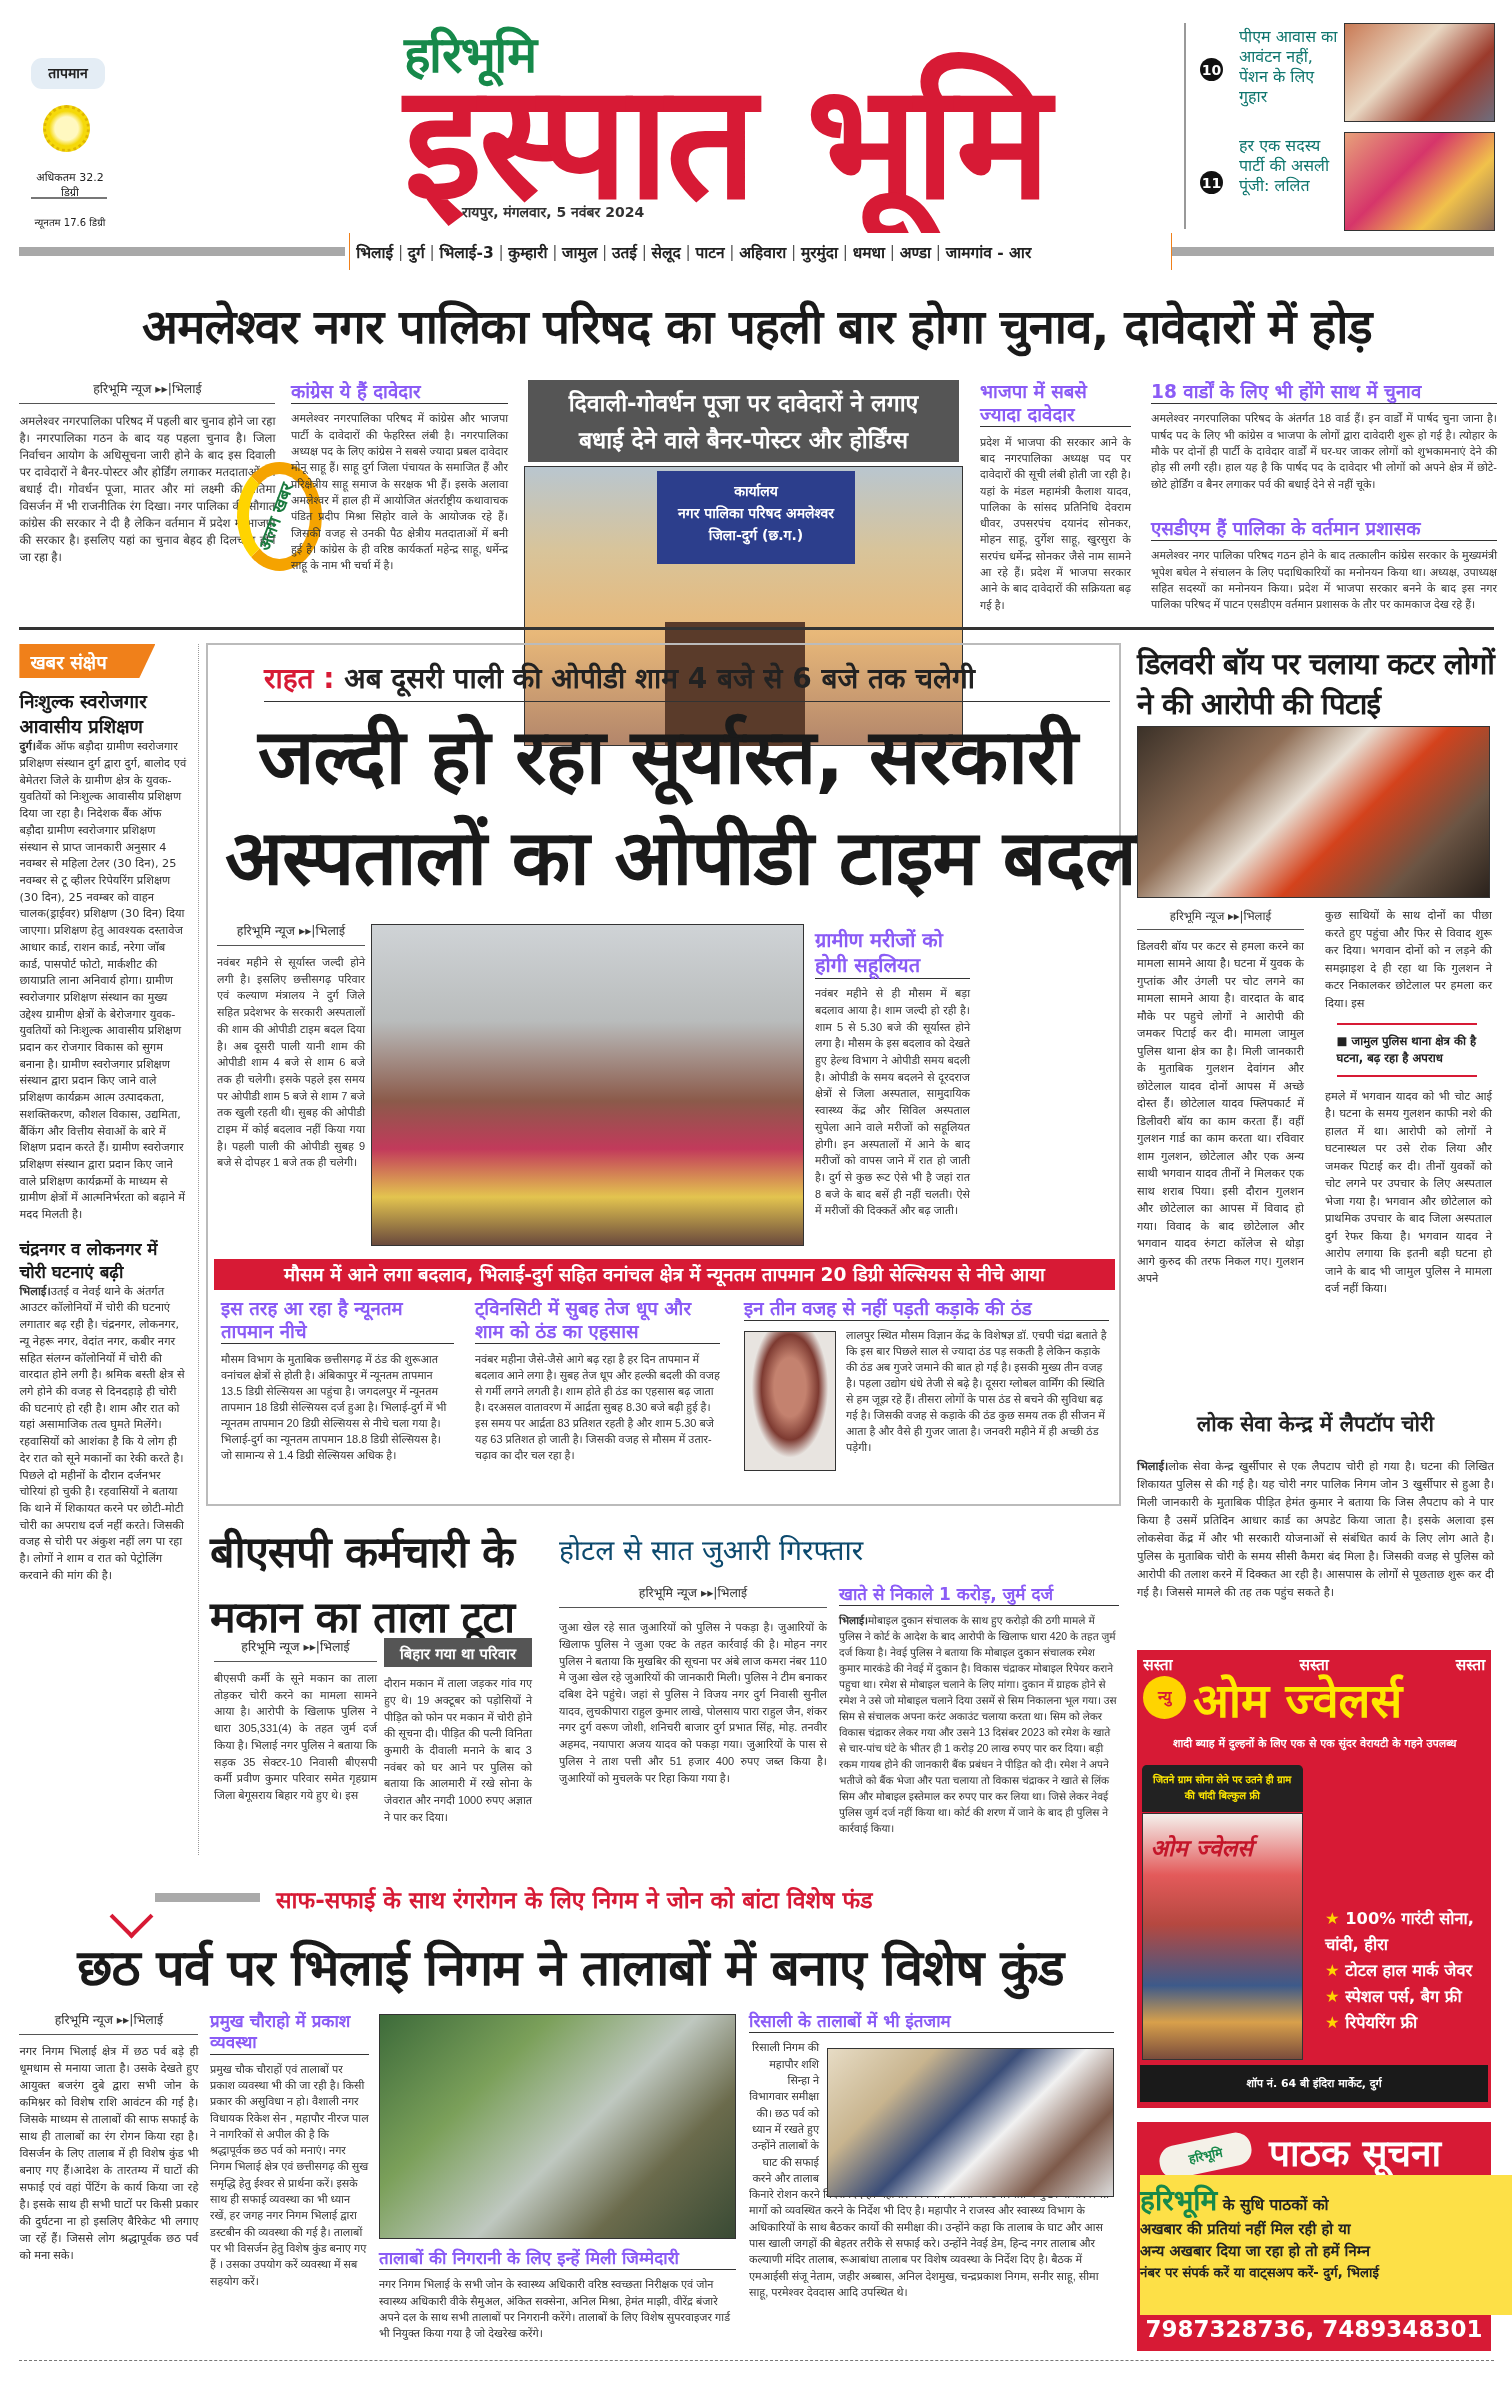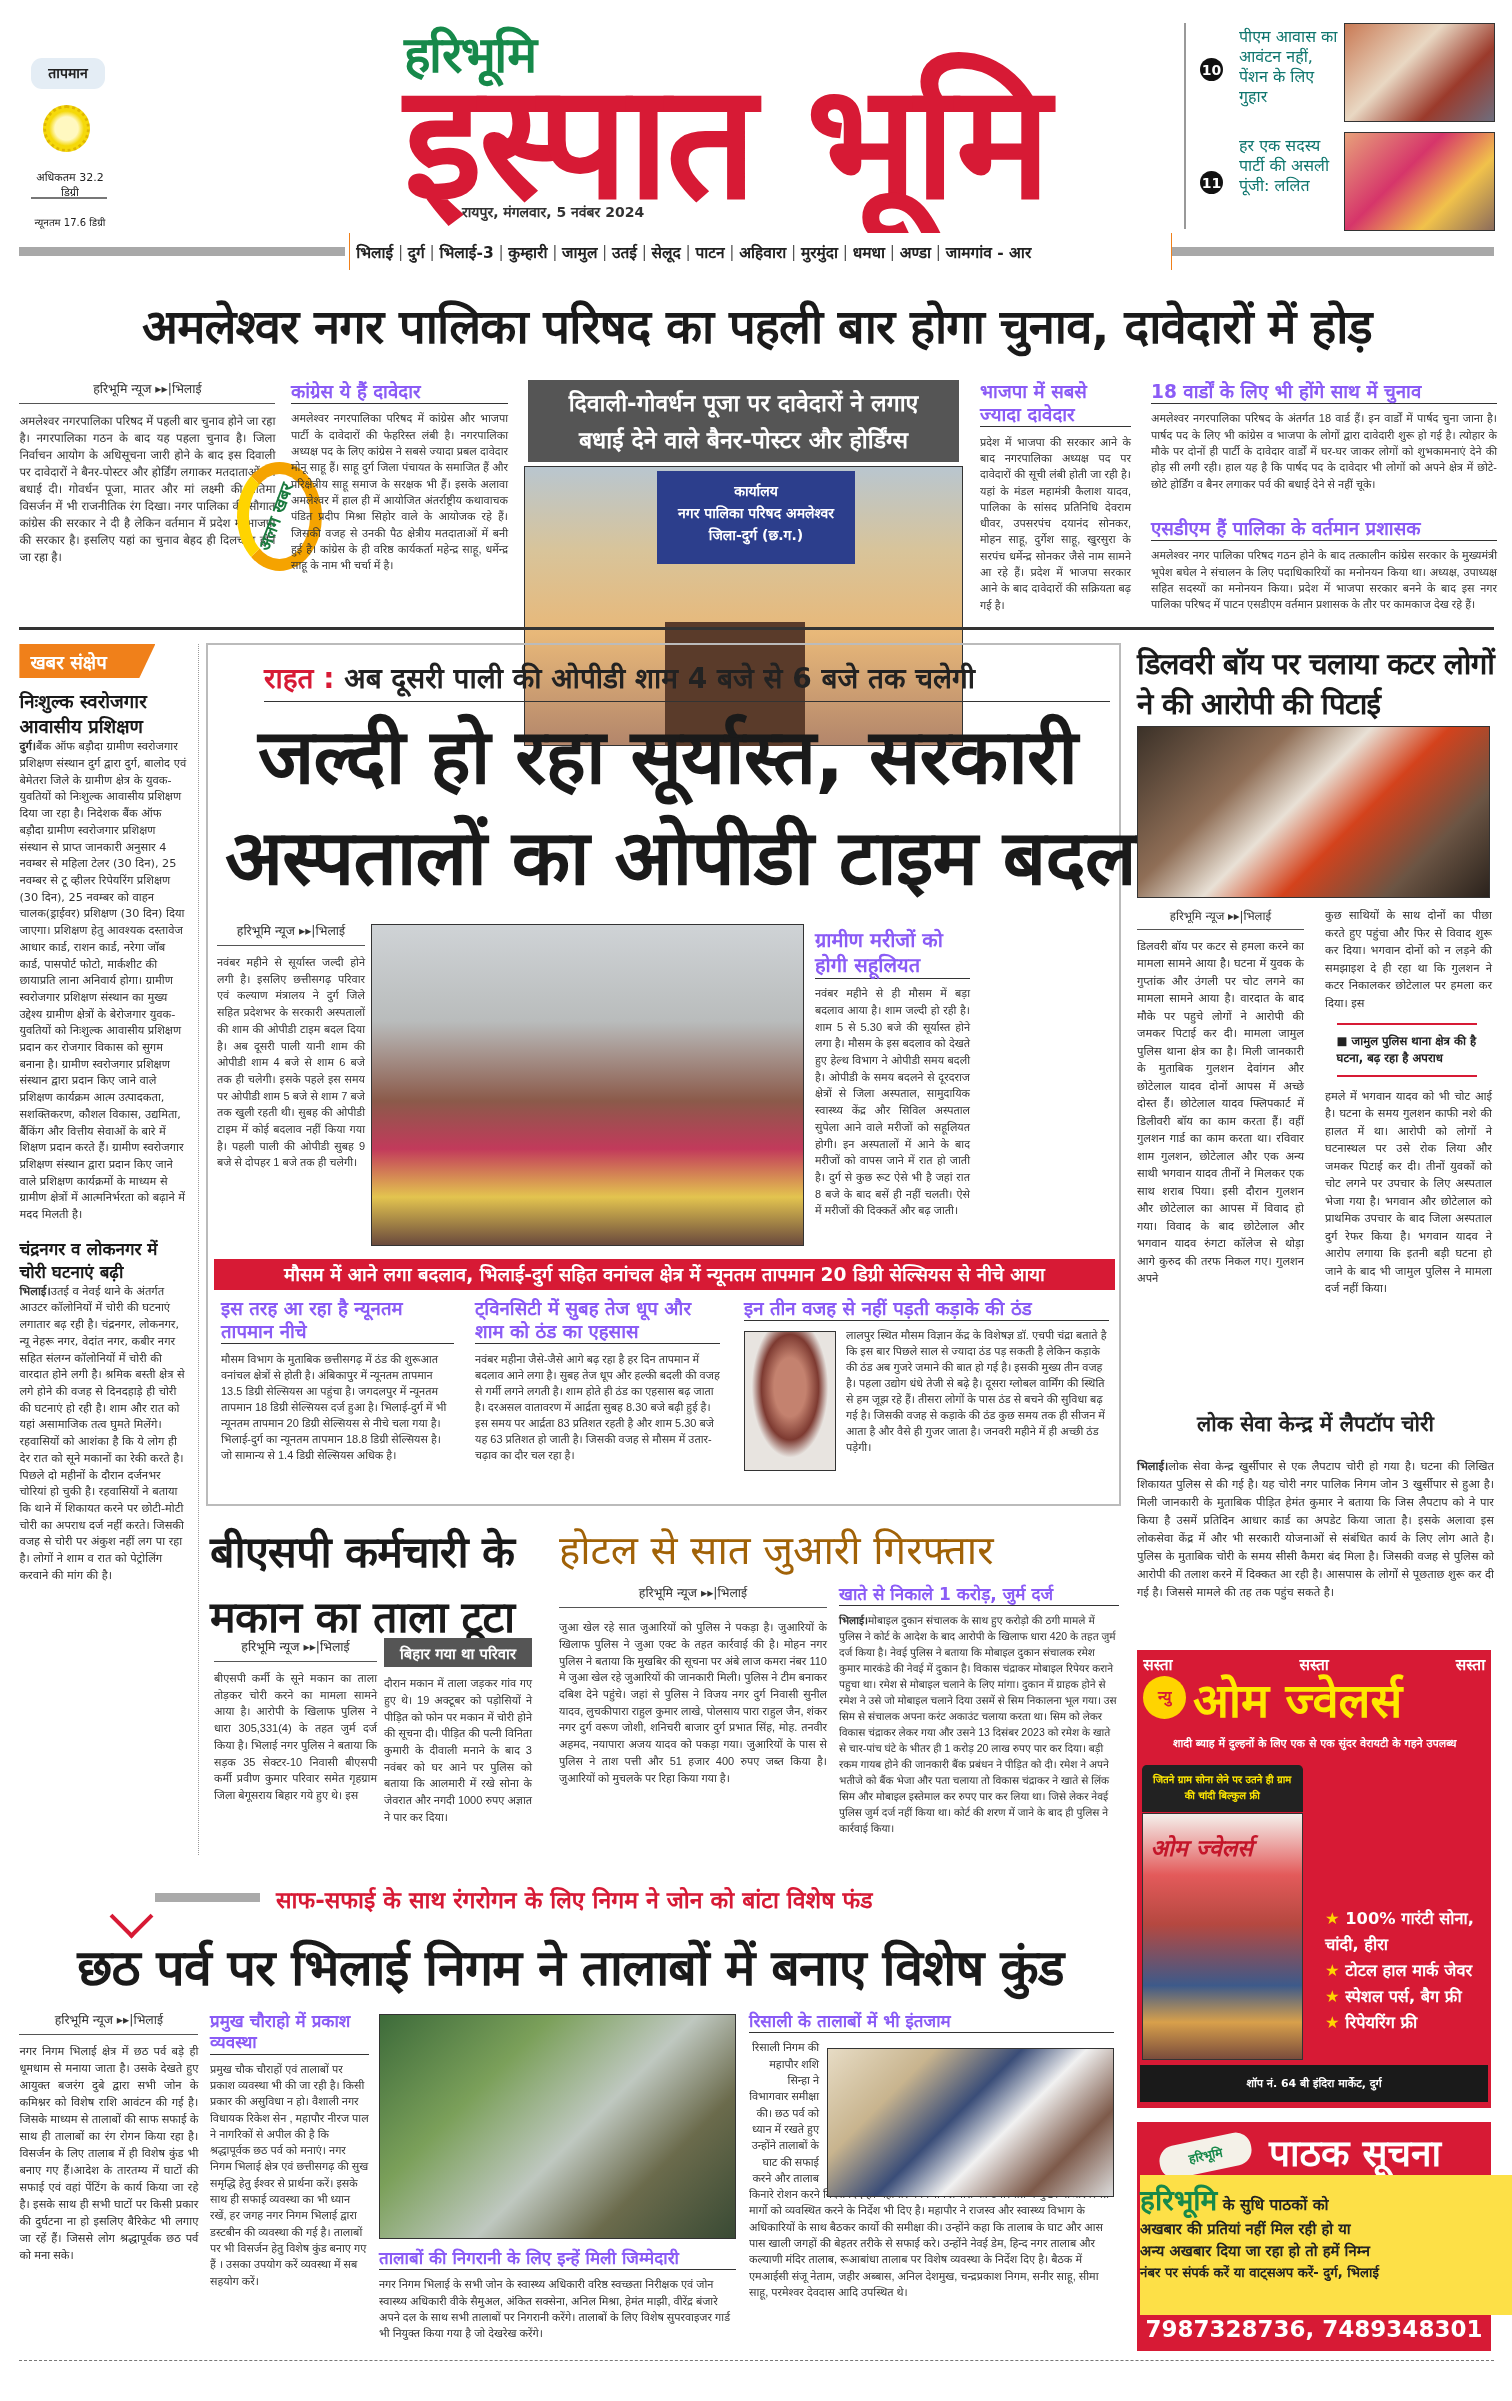--- a/index.html
+++ b/index.html
@@ -169,21 +169,21 @@
 <div class="abs h1" style="left:210px;top:1520px;width:342px;font-size:43px;line-height:65px;white-space:normal">बीएसपी कर्मचारी के मकान का ताला टूटा</div>
 <div class="abs" style="left:214px;top:1638px;width:163px">
   <div class="byline">हरिभूमि न्यूज ▸▸|भिलाई</div>
   <div class="body-sm" style="font-size:11px;line-height:16.7px">बीएसपी कर्मी के सूने मकान का ताला तोड़कर चोरी करने का मामला सामने आया है। आरोपी के खिलाफ पुलिस ने धारा 305,331(4) के तहत जुर्म दर्ज किया है। भिलाई नगर पुलिस ने बताया कि सड़क 35 सेक्टर-10 निवासी बीएसपी कर्मी प्रवीण कुमार परिवार समेत गृहग्राम जिला बेगूसराय बिहार गये हुए थे। इस</div>
 </div>
 <div class="abs" style="left:384px;top:1638px;width:148px">
   <div class="box-grey" style="font-size:14.8px;padding:4.7px 3.1px;margin-bottom:7.8px">बिहार गया था परिवार</div>
   <div class="body-sm" style="font-size:11px;line-height:16.7px">दौरान मकान में ताला जड़कर गांव गए हुए थे। 19 अक्टूबर को पड़ोसियों ने पीड़ित को फोन पर मकान में चोरी होने की सूचना दी। पीड़ित की पत्नी विनिता कुमारी के दीवाली मनाने के बाद 3 नवंबर को घर आने पर पुलिस को बताया कि आलमारी में रखे सोना के जेवरात और नगदी 1000 रुपए अज्ञात ने पार कर दिया।</div>
 </div>
 
-<div class="abs" style="left:559px;top:1520px;width:559px;font-size:40px;line-height:61px;color:#a16207;white-space:nowrap">होटल से सात जुआरी गिरफ्तार</div>
+<div class="abs" style="left:559px;top:1520px;width:559px;font-size:28px;line-height:61px;color:#0c4a6e;white-space:nowrap">होटल से सात जुआरी गिरफ्तार</div>
 <div class="abs" style="left:559px;top:1584px;width:268px">
   <div class="byline" style="margin-bottom:11px">हरिभूमि न्यूज ▸▸|भिलाई</div>
   <div class="body-sm" style="font-size:11px;line-height:16.7px">जुआ खेल रहे सात जुआरियों को पुलिस ने पकड़ा है। जुआरियों के खिलाफ पुलिस ने जुआ एक्ट के तहत कार्रवाई की है। मोहन नगर पुलिस ने बताया कि मुखबिर की सूचना पर अंबे लाज कमरा नंबर 110 मे जुआ खेल रहे जुआरियों की जानकारी मिली। पुलिस ने टीम बनाकर दबिश देने पहुंचे। जहां से पुलिस ने विजय नगर दुर्ग निवासी सुनील यादव, लुचकीपारा राहुल कुमार लाखे, पोलसाय पारा राहुल जैन, शंकर नगर दुर्ग वरूण जोशी, शनिचरी बाजार दुर्ग प्रभात सिंह, मोह. तनवीर अहमद, नयापारा अजय यादव को पकड़ा गया। जुआरियों के पास से पुलिस ने ताश पत्ती और 51 हजार 400 रुपए जब्त किया है। जुआरियों को मुचलके पर रिहा किया गया है।</div>
 </div>
 <div class="abs" style="left:839px;top:1584px;width:280px">
   <span class="sub" style="font-size:17px">खाते से निकाले 1 करोड़, जुर्म दर्ज</span>
   <div class="body-sm" style="font-size:10.5px;line-height:16px;text-align:left"><b>भिलाई।</b><span>मोबाइल दुकान संचालक के साथ हुए करोड़ो की ठगी मामले में पुलिस ने कोर्ट के आदेश के बाद आरोपी के खिलाफ धारा 420 के तहत जुर्म दर्ज किया है। नेवई पुलिस ने बताया कि मोबाइल दुकान संचालक रमेश कुमार मारकंडे की नेवई में दुकान है। विकास चंद्राकर मोबाइल रिपेयर कराने पहुचा था। रमेश से मोबाइल चलाने के लिए मांगा। दुकान में ग्राहक होने से रमेश ने उसे जो मोबाइल चलाने दिया उसमें से सिम निकालना भूल गया। उस सिम से संचालक अपना करंट अकाउंट चलाया करता था। सिम को लेकर विकास चंद्राकर लेकर गया और उसने 13 दिसंबर 2023 को रमेश के खाते से चार-पांच घंटे के भीतर ही 1 करोड़ 20 लाख रुपए पार कर दिया। बड़ी रकम गायब होने की जानकारी बैंक प्रबंधन ने पीड़ित को दी। रमेश ने अपने भतीजे को बैंक भेजा और पता चलाया तो विकास चंद्राकर ने खाते से लिंक सिम और मोबाइल इस्तेमाल कर रुपए पार कर लिया था। जिसे लेकर नेवई पुलिस जुर्म दर्ज नहीं किया था। कोर्ट की शरण में जाने के बाद ही पुलिस ने कार्रवाई किया।</span></div>
 </div>
 
 <div class="abs h1" style="left:1137px;top:644px;width:361px;font-size:29.5px;line-height:40px;white-space:normal;font-family:'DejaVu Sans',sans-serif">डिलवरी बॉय पर चलाया कटर लोगों ने की आरोपी की पिटाई</div>

